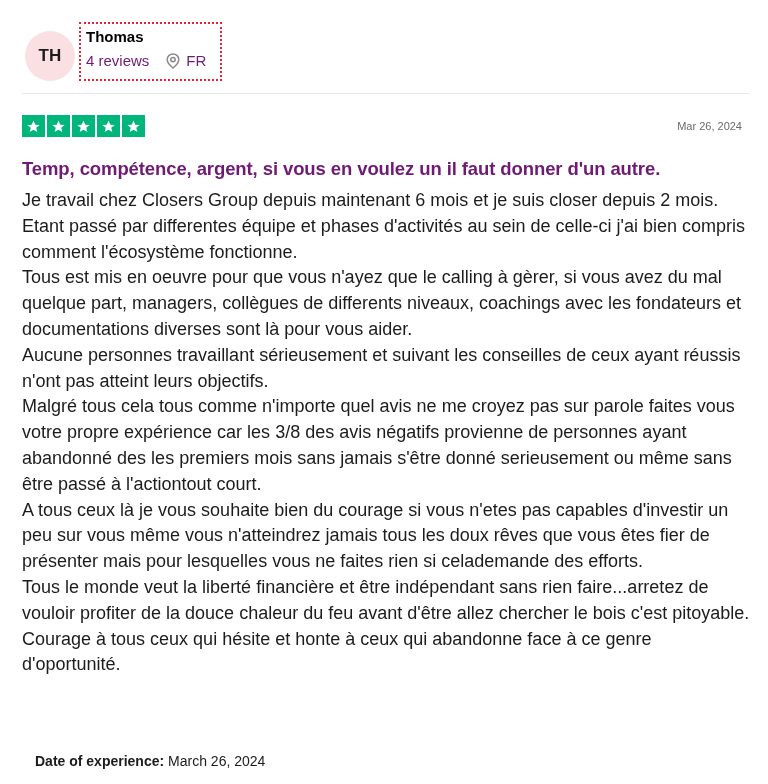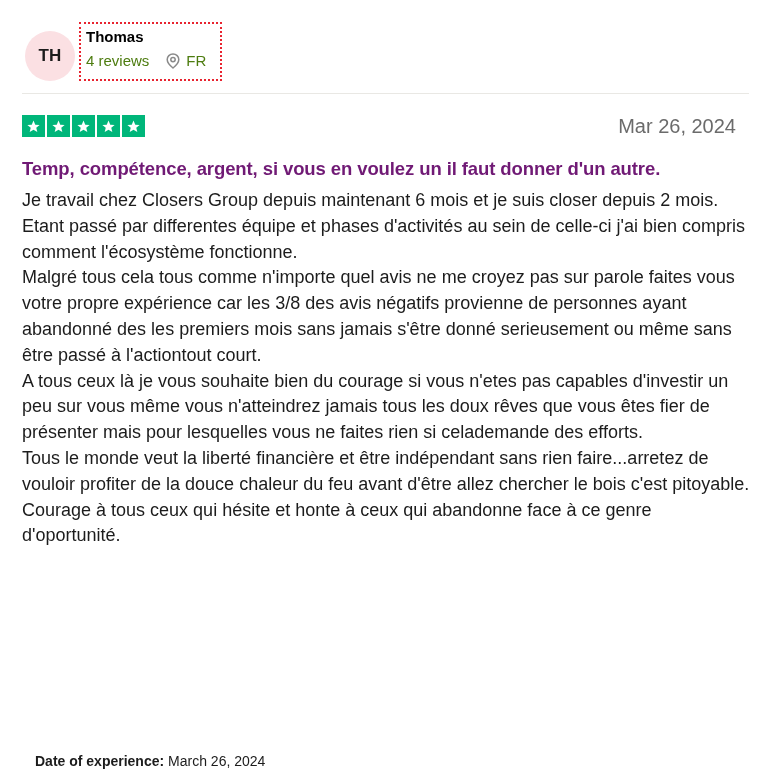--- a/index.html
+++ b/index.html
@@ -45,21 +45,21 @@
       font-weight: bold;
       font-size: 15px;
       line-height: 20px;
       color: #000000;
     }
     .consumer-meta {
       display: flex;
       align-items: center;
       margin-top: 4px;
       font-size: 15px;
-      color: #4d7c0f;
+      color: #701a75;
       line-height: 20px;
     }
     .loc {
       display: flex;
       align-items: center;
       margin-left: 17px;
     }
     .loc svg { margin-right: 6px; }
     .divider {
       position: absolute;
@@ -79,23 +79,23 @@
       width: 23px;
       height: 22px;
       background: #00b67a;
       margin-right: 2px;
       display: flex;
       align-items: center;
       justify-content: center;
     }
     .review-date {
       position: absolute;
-      right: 32px;
+      right: 26px;
       top: 116px;
-      font-size: 20px;
+      font-size: 11px;
       color: #6b6b6b;
       line-height: 20px;
     }
     .title {
       position: absolute;
       left: 22px;
       top: 157px;
       width: 730px;
       font-size: 18.5px;
       font-weight: bold;
@@ -175,20 +175,22 @@
   </div>
 </div>
 
 <div class="review-date">Mar 26, 2024</div>
 
 <h2 class="title">Temp, compétence, argent, si vous en voulez un il faut donner d'un autre.</h2>
 
 <div class="body-text">
   <p>Je travail chez Closers Group depuis maintenant 6 mois et je suis closer depuis 2 mois.</p>
   <p>Etant passé par differentes équipe et phases d'activités au sein de celle-ci j'ai bien compris comment l'écosystème fonctionne.</p>
+  <p>Tous est mis en oeuvre pour que vous n'ayez que le calling à gèrer, si vous avez du mal quelque part, managers, collègues de differents niveaux, coachings avec les fondateurs et documentations diverses sont là pour vous aider.</p>
+  <p>Aucune personnes travaillant sérieusement et suivant les conseilles de ceux ayant réussis n'ont pas atteint leurs objectifs.</p>
   <p>Malgré tous cela tous comme n'importe quel avis ne me croyez pas sur parole faites vous votre propre expérience car les 3/8 des avis négatifs provienne de personnes ayant abandonné des les premiers mois sans jamais s'être donné serieusement ou même sans être passé à l'actiontout court.</p>
   <p>A tous ceux là je vous souhaite bien du courage si vous n'etes pas capables d'investir un peu sur vous même vous n'atteindrez jamais tous les doux rêves que vous êtes fier de présenter mais pour lesquelles vous ne faites rien si celademande des efforts.</p>
   <p>Tous le monde veut la liberté financière et être indépendant sans rien faire...arretez de vouloir profiter de la douce chaleur du feu avant d'être allez chercher le bois c'est pitoyable.</p>
   <p>Courage à tous ceux qui hésite et honte à ceux qui abandonne face à ce genre d'oportunité.</p>
 </div>
 
 <div class="experience">
   <span class="label">Date of experience:</span>
   <span>March 26, 2024</span>
 </div>

